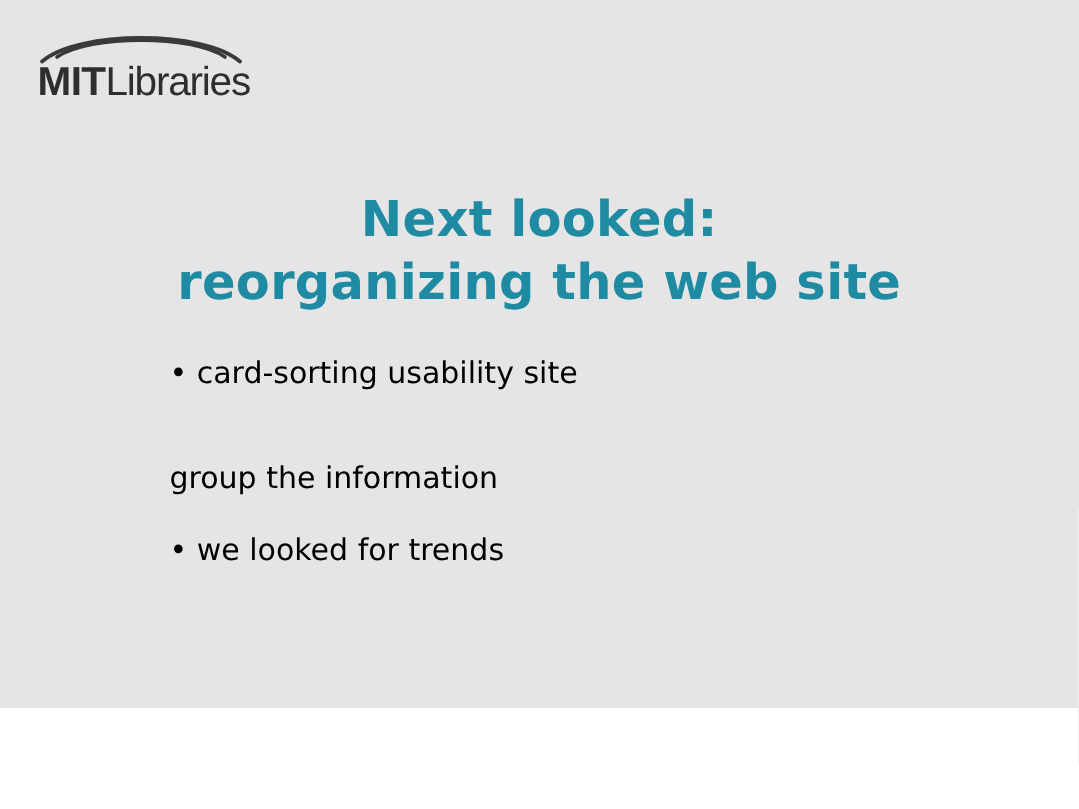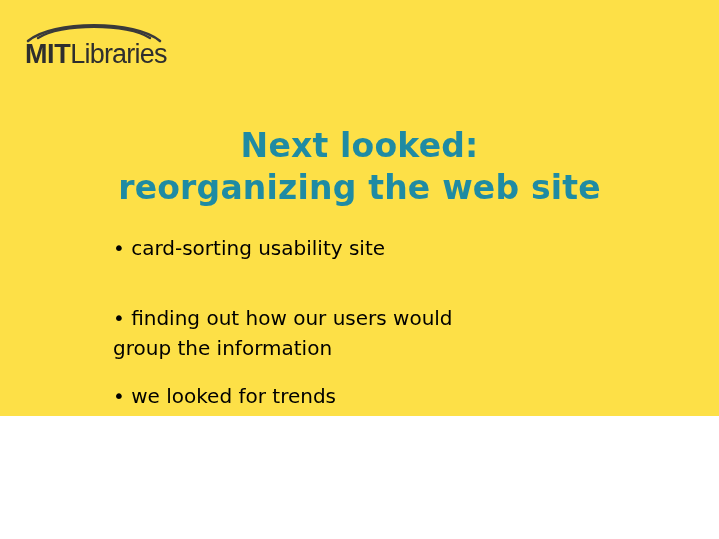--- a/index.html
+++ b/index.html
@@ -9,22 +9,22 @@
   body {
     width: 719px;
     height: 539px;
     background: #ffffff;
     font-family: "DejaVu Sans", sans-serif;
     overflow: hidden;
   }
   .slide {
     position: relative;
     width: 719px;
-    height: 416px;
-    background: #fde047;
+    height: 472px;
+    background: #e5e5e5;
   }
 
   
   .logo {
     position: absolute;
     left: 24px;
     top: 17px;
     width: 140px;
     height: 56px;
   }
@@ -118,21 +118,20 @@
     <span class="title-line">reorganizing the web site</span>
   </h1>
 
   <div class="body">
 
     <p class="bullet bullet-b1">
       <span class="bullet-line">• card-sorting usability site</span>
     </p>
 
     <p class="bullet bullet-b2">
-      <span class="bullet-line">• finding out how our users would</span>
       <span class="bullet-line">group the information</span>
     </p>
 
     <p class="bullet bullet-b3">
       <span class="bullet-line">• we looked for trends</span>
     </p>
 
   </div>
 
 </div>

